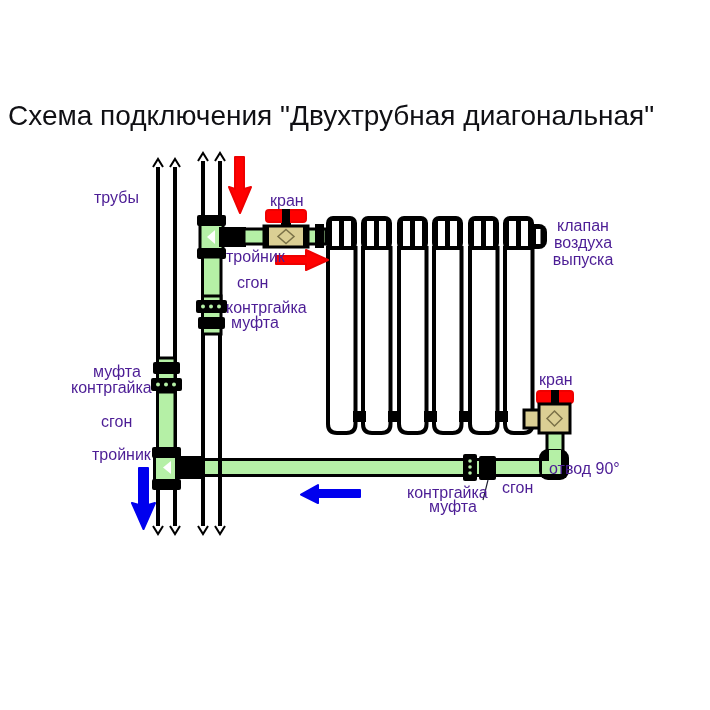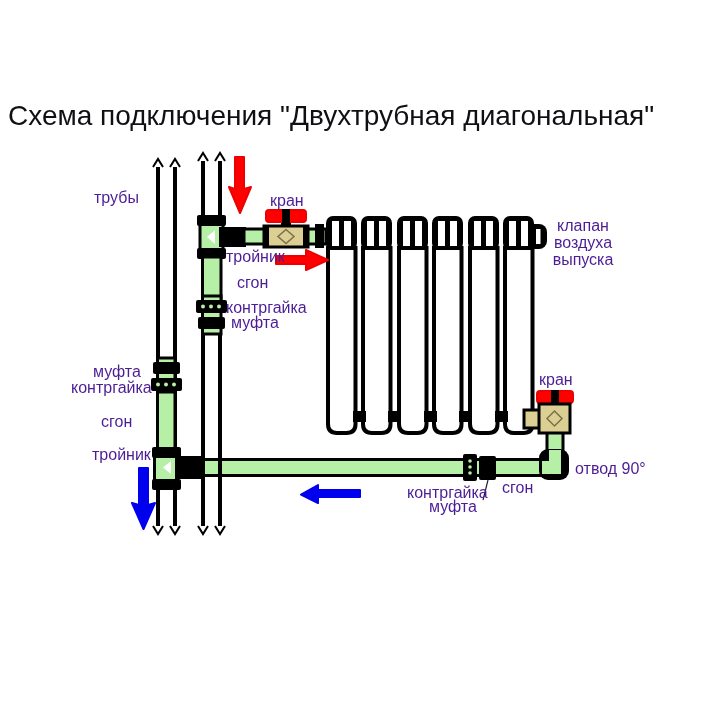--- a/index.html
+++ b/index.html
@@ -200,18 +200,18 @@
     <span>воздуха</span>
     <span>выпуска</span>
   </div>
 
   <div class="lbl" style="left:93px;top:363px;">муфта</div>
   <div class="lbl" style="left:71px;top:379px;">контргайка</div>
   <div class="lbl" style="left:101px;top:413px;">сгон</div>
   <div class="lbl" style="left:92px;top:446px;">тройник</div>
 
   <div class="lbl" style="left:539px;top:371px;">кран</div>
-  <div class="lbl" style="left:575px;top:460px;">отвод 90°</div>
+  <div class="lbl" style="left:549px;top:460px;">отвод 90°</div>
   <div class="lbl" style="left:502px;top:479px;">сгон</div>
   <div class="lbl" style="left:407px;top:484px;">контргайка</div>
   <div class="lbl" style="left:429px;top:498px;">муфта</div>
 
 </div>
 
 </body></html>

